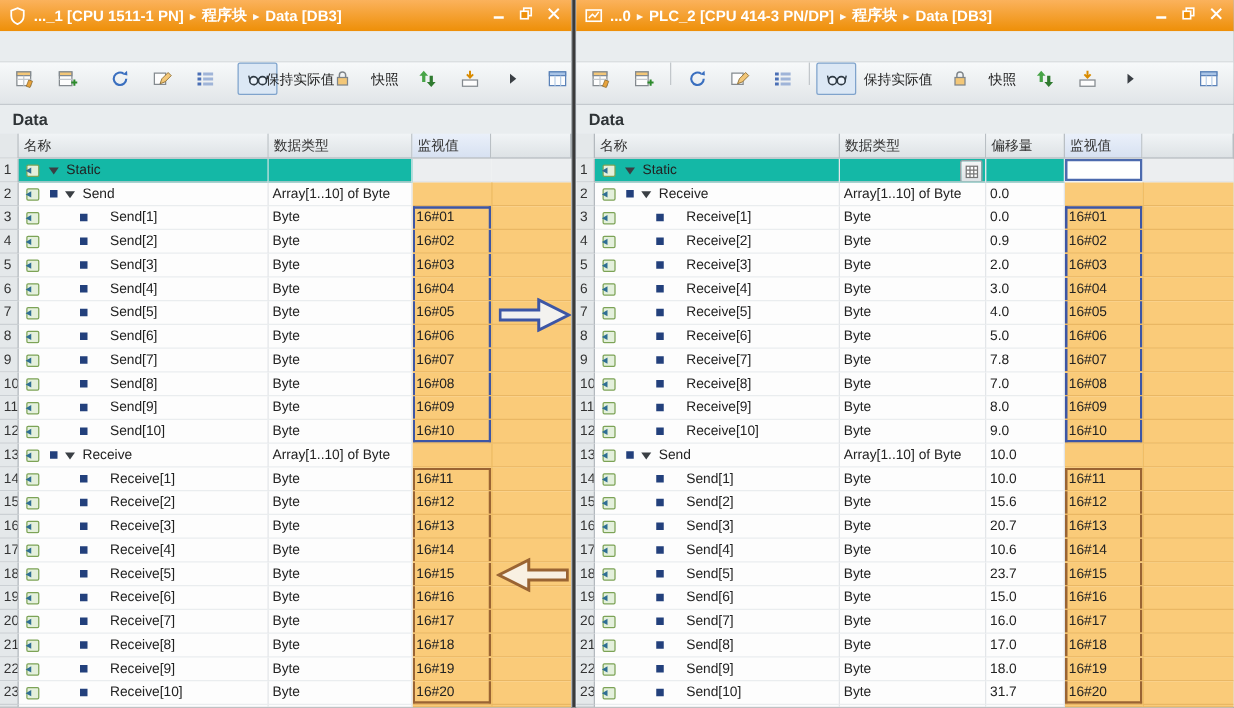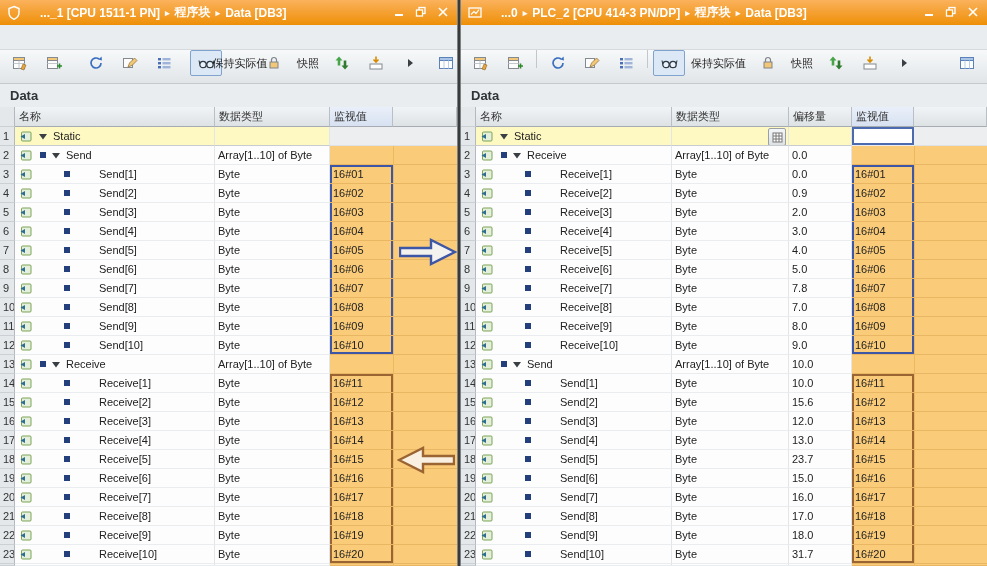--- a/index.html
+++ b/index.html
@@ -1,20 +1,20 @@
 <!DOCTYPE html>
 <html><head>
 <meta charset="utf-8">
 <style>
   html,body{margin:0;padding:0}
   body{width:987px;height:566px;background:#3A3A3A;font-family:"Liberation Sans",sans-serif;font-size:11px;color:#222;overflow:hidden;position:relative}
   .window{position:absolute;top:0;height:566px;display:flex;flex-direction:column;background:#E9EDEF;box-shadow:0 0 0 1px #7E8388}
   #win-left{left:0;width:457px}
   #win-right{left:461px;width:526px}
-  .titlebar{height:25px;background:linear-gradient(#FBB25C,#EE8F07);display:flex;align-items:center;color:#fff;padding:0 4px;gap:16px;flex:none}
+  .titlebar{height:25px;background:linear-gradient(#FBB25C,#EE8F07);display:flex;align-items:center;color:#fff;padding:0 4px;gap:3px;flex:none}
   .tb-icon{display:flex;margin:0 2px;flex:none}
   .tb-title{font-weight:bold;font-size:12px;white-space:nowrap;overflow:hidden;display:flex;align-items:center;gap:5px;flex:1;min-width:0}
   .crumb{white-space:nowrap}
   .crumb-sep{font-size:9px;color:#fff;opacity:.95}
   .win-controls{margin-left:auto;display:flex;gap:2px;flex:none}
   .win-btn{width:20px;height:18px;display:flex;align-items:center;justify-content:center}
   .substrip{height:24px;background:#E9EDEF;border-bottom:1px solid #D6DADD;flex:none}
   .toolbar{height:33px;background:linear-gradient(#F7F9FA,#E1E5E8);border-bottom:1px solid #C4C9CE;display:flex;align-items:flex-start;padding:0 4px;gap:2px;flex:none}
   .tb-btn{height:24px;min-width:24px;display:flex;align-items:center;justify-content:center;border:1px solid transparent;border-radius:2px;padding:0 3px;gap:4px}
   .tb-btn.pressed{background:#DCE8F5;border-color:#7FA3CC}
@@ -28,27 +28,27 @@
   .h-cell.valh{background:linear-gradient(#EAF0FA,#D7E1F1)}
   .rows{display:flex;flex-direction:column;flex:1;min-height:0;overflow:hidden;background:#FDFDFD}
   .grid-row{display:grid;height:19px;flex:none}
   .grid-row.filler{flex:1;height:auto}
   .cell{display:flex;align-items:center;padding:0 3px;border-bottom:1px solid #EAEDEF;overflow:hidden;white-space:nowrap;box-sizing:border-box}
   .c-num{background:#E4E8EA;border-right:1px solid #B3B9BE;border-bottom-color:#CBD0D4;color:#333;padding-left:3px}
   .c-name,.c-type,.c-off{border-right:1px solid #E3E6E9}
   .c-type{position:relative}
   .orange{background:#FACB79;border-bottom-color:#E9B764}
   .c-rest.orange{border-left:1px solid #ECB95F}
-  .sel{background:#fef9c3;border-bottom-color:#C8CCD0}
+  .sel{background:#14b8a6;border-bottom-color:#C8CCD0}
   .gray{background:#ECEEF0;border-bottom-color:#DFE2E5}
   .editing{background:#fff;box-shadow:inset 0 0 0 2px #4C6AAE}
   .var-ic{width:14px;height:11px;flex:none;display:flex}
   .bullet{width:6px;height:6px;background:#23407C;flex:none}
   .tri{width:10px;height:7px;flex:none;display:flex}
-  .nm{overflow:hidden;text-overflow:ellipsis}.ml5{margin-left:5px}.ml6{margin-left:6px}.ml8{margin-left:8px}.ml12{margin-left:29px}.ml32{margin-left:32px}
+  .nm{overflow:hidden;text-overflow:ellipsis}.ml5{margin-left:5px}.ml6{margin-left:6px}.ml8{margin-left:8px}.ml12{margin-left:18px}.ml32{margin-left:32px}
   .type-btn{position:absolute;right:2px;top:1px;width:16px;height:16px;display:flex;align-items:center;justify-content:center;background:linear-gradient(#F4F6F7,#DEE2E5);border:1px solid #9AA0A6;border-radius:2px}
   .annot{position:absolute;z-index:50}
   #arrow-blue{left:399px;top:238px}
   #arrow-brown{left:397px;top:446px}
 </style>
 </head>
 <body>
 
 <div class="window" id="win-left">
   <div class="titlebar">
@@ -1116,40 +1116,40 @@
               <rect x="3.5" y="1" width="9.5" height="9" rx="1" fill="#E4F0DC" stroke="#7CA356"></rect>
               <path d="M7 3 L2.5 5.5 L7 8 z" fill="#2F6E93"></path>
             </svg>
           </span>
           <span class="bullet ml32"></span>
           <span class="nm ml12">Send[3]</span>
         </div>
         <div class="cell c-type">
           <span>Byte</span>
         </div>
-        <div class="cell c-off">12.0</div>
+        <div class="cell c-off">20.7</div>
         <div class="cell c-val orange" style="box-shadow: rgb(154, 100, 51) 2px 0px 0px inset, rgb(154, 100, 51) -2px 0px 0px inset;">16#13</div>
         <div class="cell c-rest orange"></div>
       </div>
       <div class="grid-row" style="grid-template-columns: 15px 196px 117px 63px 62px 1fr;">
         <div class="cell c-num">17</div>
         <div class="cell c-name">
           <span class="var-ic">
             <svg width="14" height="11" viewBox="0 0 14 11">
               <rect x="3.5" y="1" width="9.5" height="9" rx="1" fill="#E4F0DC" stroke="#7CA356"></rect>
               <path d="M7 3 L2.5 5.5 L7 8 z" fill="#2F6E93"></path>
             </svg>
           </span>
           <span class="bullet ml32"></span>
           <span class="nm ml12">Send[4]</span>
         </div>
         <div class="cell c-type">
           <span>Byte</span>
         </div>
-        <div class="cell c-off">13.0</div>
+        <div class="cell c-off">10.6</div>
         <div class="cell c-val orange" style="box-shadow: rgb(154, 100, 51) 2px 0px 0px inset, rgb(154, 100, 51) -2px 0px 0px inset;">16#14</div>
         <div class="cell c-rest orange"></div>
       </div>
       <div class="grid-row" style="grid-template-columns: 15px 196px 117px 63px 62px 1fr;">
         <div class="cell c-num">18</div>
         <div class="cell c-name">
           <span class="var-ic">
             <svg width="14" height="11" viewBox="0 0 14 11">
               <rect x="3.5" y="1" width="9.5" height="9" rx="1" fill="#E4F0DC" stroke="#7CA356"></rect>
               <path d="M7 3 L2.5 5.5 L7 8 z" fill="#2F6E93"></path>

